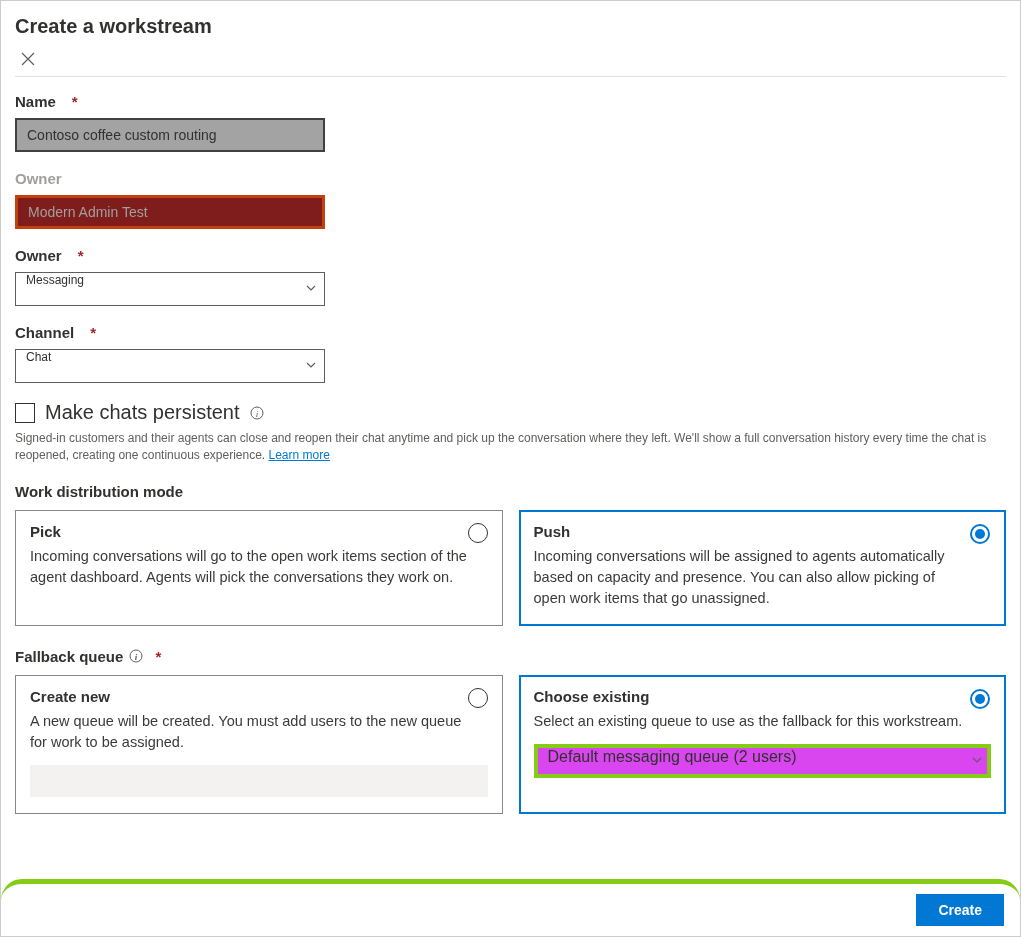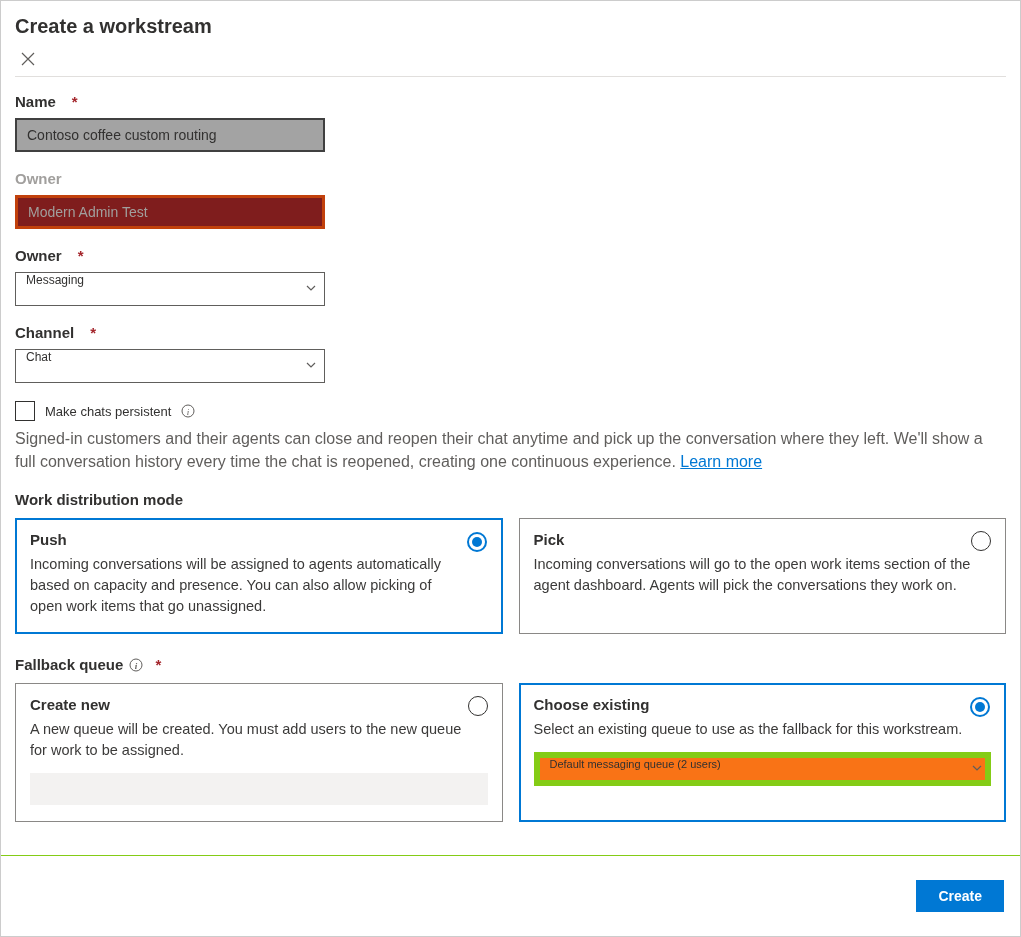--- a/index.html
+++ b/index.html
@@ -115,28 +115,28 @@
     gap: 10px;
     margin-bottom: 6px;
   }
   .checkbox {
     width: 20px;
     height: 20px;
     border: 1px solid #323130;
     background: #fff;
     cursor: pointer;
   }
-  .check-label { font-size: 13px; color: #323130; }
+  .check-label { font-size: 20px; color: #323130; }
   .info-icon {
     display: inline-flex;
     align-items: center;
     color: #605e5c;
   }
   .help-text {
-    font-size: 16px;
+    font-size: 12px;
     color: #605e5c;
     line-height: 1.45;
     margin-bottom: 18px;
   }
   .section-label {
     font-size: 15px;
     font-weight: 600;
     color: #323130;
     margin-bottom: 10px;
     display: flex;
@@ -194,35 +194,36 @@
     background: #f3f2f1;
     width: 100%;
   }
   .card-select-wrap {
     position: relative;
     margin-top: 12px;
   }
   .card-select {
     width: 100%;
     height: 34px;
-    border: 6px solid #84cc16;
-    background: #f97316;
+    border: 4px solid #84cc16;
+    background: #d946ef;
     padding: 0 30px 0 10px;
-    font-size: 11px;
+    font-size: 16px;
     font-family: inherit;
     color: #323130;
     appearance: none;
     -webkit-appearance: none;
     cursor: pointer;
   }
   .footer {
-    border-top: 1px solid #84cc16;
-    padding: 24px 16px;
+    border-top: 5px solid #84cc16;
+    padding: 10px 16px;
     display: flex;
     justify-content: flex-end;
+    border-radius: 21px;
   }
   .primary-btn {
     background: #0078d4;
     color: #fff;
     border: none;
     font-size: 14px;
     font-weight: 600;
     font-family: inherit;
     padding: 8px 22px;
     cursor: pointer;
@@ -298,29 +299,29 @@
             <text x="7" y="10.5" text-anchor="middle" font-size="9" fill="#605e5c" font-family="serif" font-style="italic">i</text>
           </svg>
       </span>
     </div>
     <div class="help-text">
       <span>Signed-in customers and their agents can close and reopen their chat anytime and pick up the conversation where they left. We'll show a full conversation history every time the chat is reopened, creating one continuous experience. </span><span class="link">Learn more</span>
     </div>
 
     <div class="section-label">Work distribution mode</div>
     <div class="card-row">
+      <div class="card">
+        <div class="radio"></div>
+        <div class="card-title">Pick</div>
+        <div class="card-desc">Incoming conversations will go to the open work items section of the agent dashboard. Agents will pick the conversations they work on.</div>
+      </div>
       <div class="card selected">
         <div class="radio checked"></div>
         <div class="card-title">Push</div>
         <div class="card-desc">Incoming conversations will be assigned to agents automatically based on capacity and presence. You can also allow picking of open work items that go unassigned.</div>
-      </div>
-      <div class="card">
-        <div class="radio"></div>
-        <div class="card-title">Pick</div>
-        <div class="card-desc">Incoming conversations will go to the open work items section of the agent dashboard. Agents will pick the conversations they work on.</div>
       </div>
     </div>
 
     <div class="section-label">
       <span>Fallback queue</span>
       <span class="info-icon">
         <svg width="14" height="14" viewBox="0 0 14 14">
             <circle cx="7" cy="7" r="6" stroke="#605e5c" stroke-width="1" fill="none"></circle>
             <text x="7" y="10.5" text-anchor="middle" font-size="9" fill="#605e5c" font-family="serif" font-style="italic">i</text>
           </svg>

